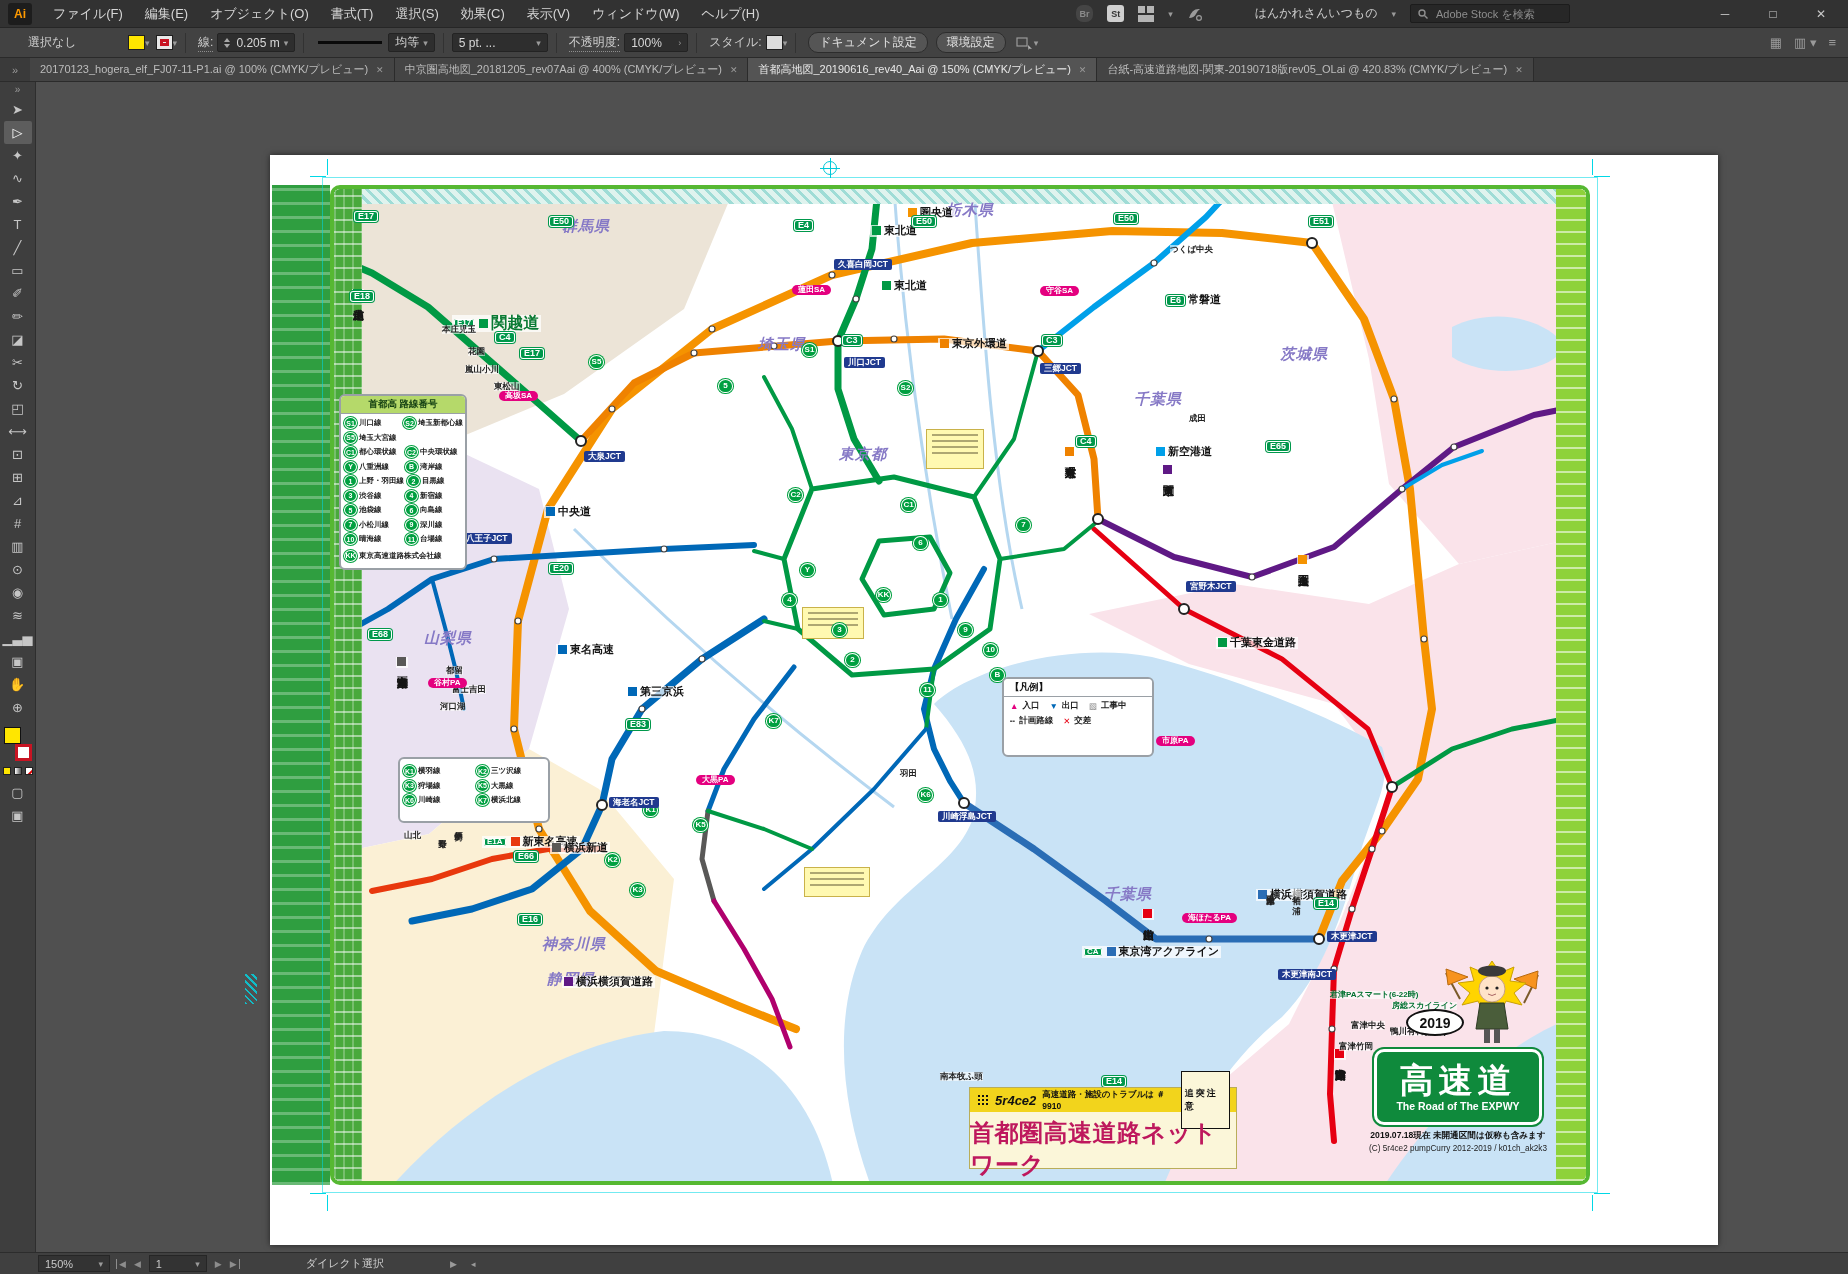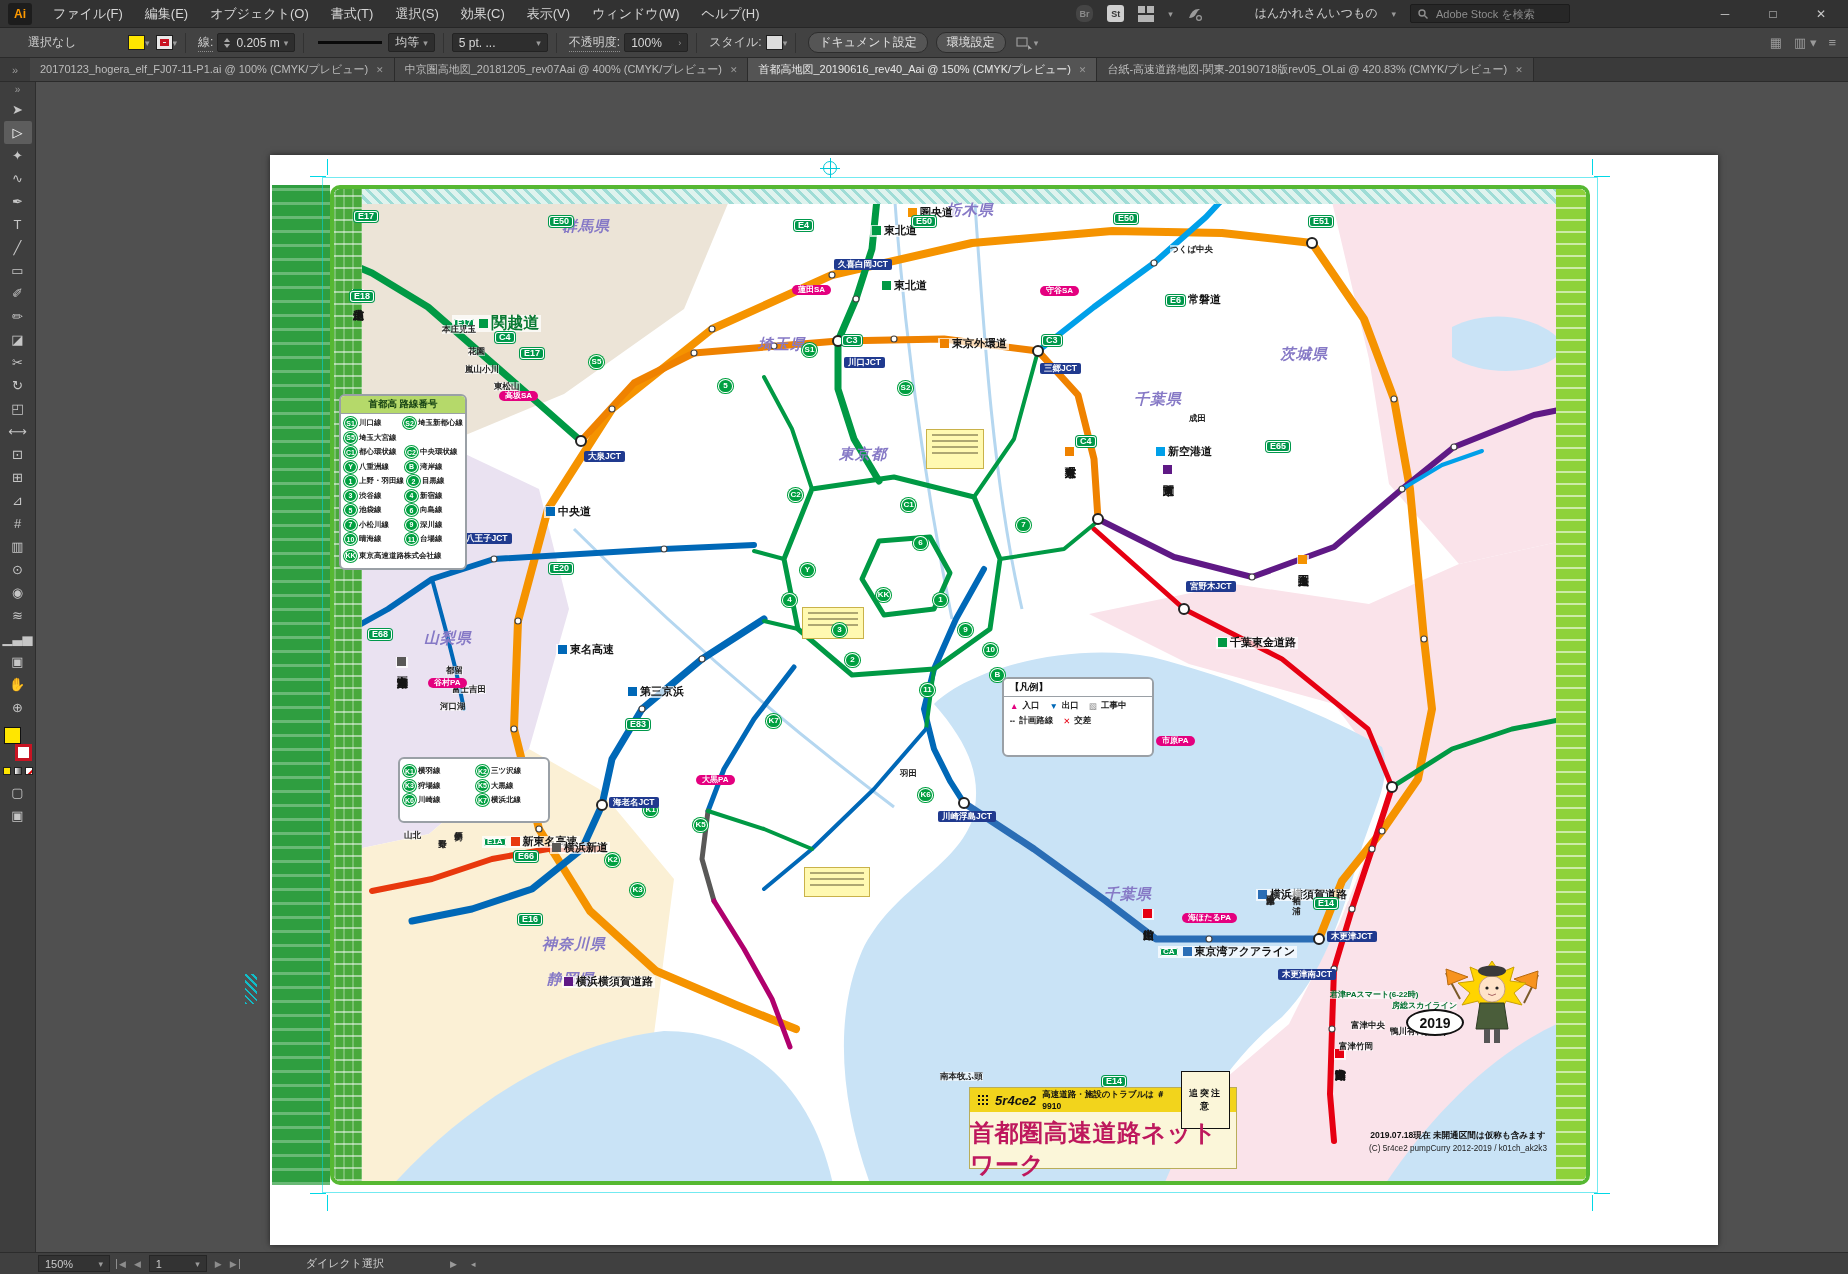--- a/index.html
+++ b/index.html
@@ -122,21 +122,21 @@
   .lgd-han{left:668px;top:488px;width:152px;height:80px;}
   .han-items{display:flex;flex-wrap:wrap;padding:3px 6px;gap:3px 10px;}
   .han-it{display:flex;align-items:center;gap:4px;font-size:8.5px;font-weight:bold;color:#222;}
 
   
   .titlebox{position:absolute;left:635px;top:898px;width:268px;height:82px;background:#fbf6d9;border:1px solid #b9ad5a;z-index:12;}
   .tb-bar{height:24px;background:#f2d41c;display:flex;align-items:center;padding:0 6px;gap:6px;}
   .tb-qr{width:14px;height:14px;background:#111;background-image:repeating-linear-gradient(0deg,#f2d41c 0 2px,transparent 2px 4px),repeating-linear-gradient(90deg,#f2d41c 0 2px,transparent 2px 4px);}
   .tb-brand{font-weight:bold;font-style:italic;font-size:13px;color:#111;}
   .tb-trouble{font-size:8.5px;font-weight:bold;color:#111;margin-left:auto;}
-  .tb-warn{border:1.5px solid #111;font-size:9px;font-weight:bold;color:#111;padding:15px 3px;letter-spacing:2px;background:#fbf6d9;text-align:center;}
+  .tb-warn{border:1.5px solid #111;font-size:9px;font-weight:bold;color:#111;padding:15px 3px;letter-spacing:2px;background:#fbf6d9;}
   .tb-title{font-size:24px;font-weight:bold;color:#be185d;text-align:left;margin-top:5px;letter-spacing:.5px;}
   .tb-sub{font-size:10.5px;font-weight:bold;color:#222;text-align:center;margin-top:2px;}
 
   
   .sign{position:absolute;left:1040px;top:860px;width:168px;height:76px;background:var(--sign_green);border:3px solid #fff;box-shadow:0 0 0 2px var(--sign_green);border-radius:10px;z-index:12;display:flex;flex-direction:column;align-items:center;justify-content:center;}
   .sign-jp{color:#fff;font-size:34px;font-weight:bold;letter-spacing:5px;line-height:1;}
   .sign-en{color:#fff;font-size:10.5px;font-weight:bold;margin-top:3px;}
   .sign-note{position:absolute;left:1032px;top:941px;width:184px;text-align:center;font-size:8.6px;font-weight:bold;color:#111;z-index:12;}
   .sign-copy{position:absolute;left:1016px;top:955px;width:216px;text-align:center;font-size:8.2px;color:#222;z-index:12;}
   .bubble{position:absolute;left:1072px;top:820px;width:58px;height:27px;background:#fff;border:2.5px solid #111;border-radius:50%;display:flex;align-items:center;justify-content:center;font-weight:bold;font-size:14px;color:#111;z-index:13;}
@@ -474,21 +474,21 @@
               <span>第三京浜</span>
             </div>
             <div class="ml k-road" style="left: 216px; top: 653px;">
               <span class="sqc" style="background: rgb(89, 88, 87);"></span>
               <span>横浜新道</span>
             </div>
             <div class="ml k-road" style="left: 228px; top: 787px;">
               <span class="sqc" style="background: rgb(95, 25, 133);"></span>
               <span>横浜横須賀道路</span>
             </div>
-            <div class="ml k-road" style="left: 824px; top: 757px;">
+            <div class="ml k-road" style="left: 748px; top: 757px;">
               <span class="mini-badge">CA</span>
               <span class="sqc" style="background: rgb(42, 109, 181);"></span>
               <span>東京湾アクアライン</span>
             </div>
             <div class="ml k-road" style="left: 922px; top: 700px;">
               <span class="sqc" style="background: rgb(42, 109, 181);"></span>
               <span>横浜横須賀道路</span>
             </div>
             <div class="ml k-road" style="left: 882px; top: 448px;">
               <span class="sqc" style="background: rgb(0, 153, 68);"></span>
@@ -813,20 +813,24 @@
           <polygon points="50,2 58,14 72,8 68,22 84,24 72,34 80,46 64,42 58,54 50,44 42,54 36,42 20,46 28,34 16,24 32,22 28,8 42,14" fill="#ffd400" stroke="#caa002"></polygon>
           <circle cx="50" cy="30" r="13" fill="#ffe3c8" stroke="#c8a080"></circle>
           <circle cx="45" cy="29" r="1.6" fill="#222"></circle>
             <circle cx="55" cy="29" r="1.6" fill="#222"></circle>
           <path d="M46,35 Q50,38 54,35" stroke="#a66" fill="none"></path>
           <ellipse cx="50" cy="12" rx="14" ry="5.5" fill="#3a3a3a"></ellipse>
           <path d="M38,44 L62,44 L66,70 L34,70 Z" fill="#4a5d3a" stroke="#2e3b24"></path>
           <rect x="42" y="70" width="6" height="14" fill="#555"></rect>
             <rect x="52" y="70" width="6" height="14" fill="#555"></rect>
         </svg>
+        <div class="sign">
+          <div class="sign-jp">高速道</div>
+          <div class="sign-en">The Road of The EXPWY</div>
+        </div>
         <div class="sign-note">2019.07.18現在 未開通区間は仮称も含みます</div>
         <div class="sign-copy">(C) 5r4ce2 pumpCurry 2012-2019 / k01ch_ak2k3</div>
       </div>
     </div>
     <div class="cyhatch" style="left:209px;top:892px;width:12px;height:30px;"></div>
   </div>
 
   <div class="statusbar">
     <span class="sb-field sb-zoom">
         <span>150%</span>

